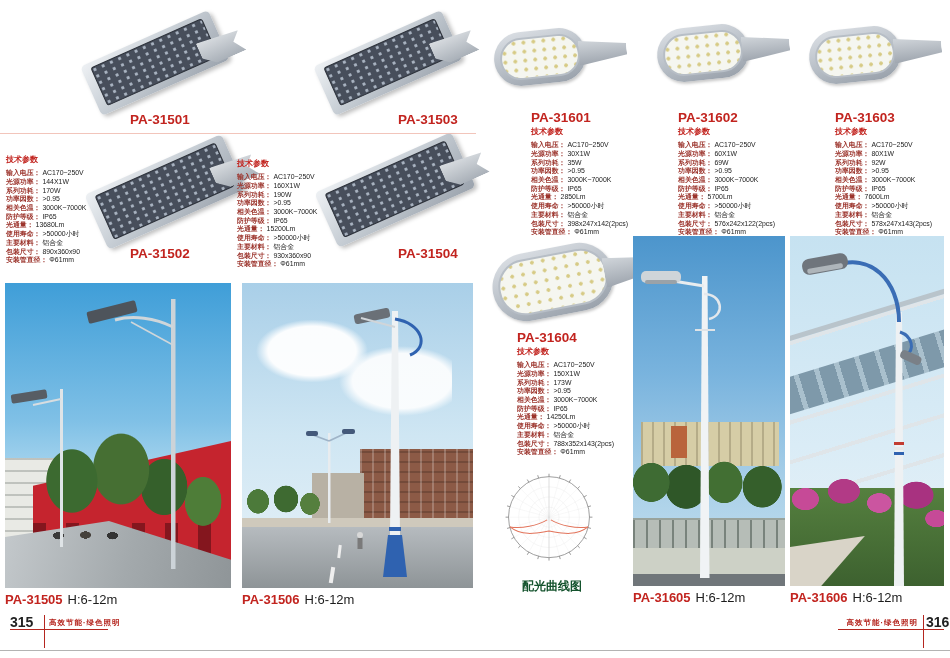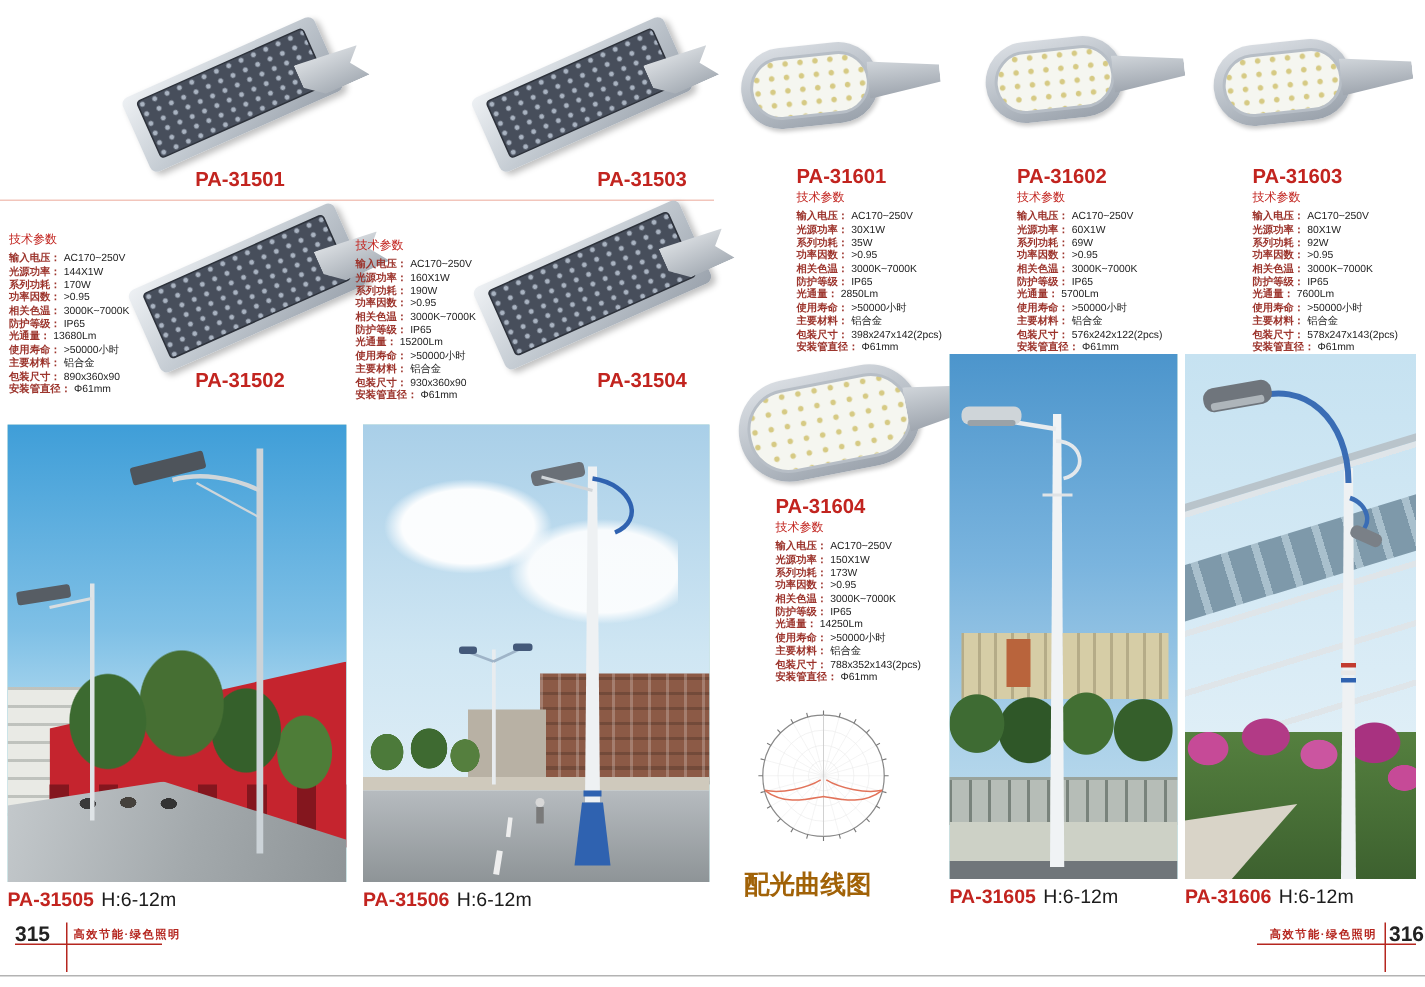--- a/index.html
+++ b/index.html
@@ -6,21 +6,21 @@
   #stage{position:relative;width:950px;height:658px;background:#fff;overflow:hidden;
          font-family:"Liberation Sans","DejaVu Sans",sans-serif;}
   .abs{position:absolute;}
   
   .prod-title{position:absolute;font-size:13.5px;font-weight:700;color:#c2241f;text-align:center;}
   .prod-title-inline{font-size:13.5px;font-weight:700;color:#c2241f;margin-bottom:3px;}
   .photo-label{position:absolute;font-size:13px;color:#1c1c1c;white-space:nowrap;}
   .photo-label .red{color:#c2241f;font-weight:700;margin-right:5px;}
   
   .spec{font-size:6.9px;line-height:8.7px;}
-  .spec .spec-header{color:#c2241f;font-weight:400;font-size:8px;margin-bottom:4.5px;}
+  .spec .spec-header{color:#c2241f;font-weight:700;font-size:8px;margin-bottom:4.5px;}
   .spec-row{display:flex;white-space:nowrap;}
   .spec-label{color:#9c342c;font-weight:700;}
   .spec-value{color:#222;margin-left:2px;}
   .spec-abs{position:absolute;width:130px;}
   .prod-block{position:absolute;width:140px;}
   
   .flat-lamp{position:absolute;width:140px;height:54px;transform:rotate(-24deg);}
   .flat-lamp.big{width:150px;height:60px;}
   .fl-body{position:absolute;inset:0;border-radius:5px;
      background:linear-gradient(155deg,#eef1f4 0%,#c6cdd4 45%,#9ba3ad 100%);
@@ -52,22 +52,22 @@
   .ph{position:absolute;}
   .rule{position:absolute;background:#f2c5bb;height:1px;}
   .bottom-rule{position:absolute;background:#b3b3b3;height:1px;left:0;right:0;top:650px;}
   
   .f-num{position:absolute;font-size:14px;font-weight:700;color:#222;}
   .f-slogan{position:absolute;font-size:7.5px;font-weight:700;color:#b5261f;letter-spacing:1px;}
   .f-underline{position:absolute;height:1px;background:#b5261f;}
   .f-vline{position:absolute;width:1px;background:#b5261f;}
   
   #polar-wrap{position:absolute;left:503px;top:467px;width:92px;height:104px;}
-  .chart-caption{position:absolute;left:496px;top:578px;width:112px;
-     font-size:17px;font-weight:700;color:#a16207;}
+  .chart-caption{position:absolute;left:496px;top:578px;width:112px;text-align:center;
+     font-size:12px;font-weight:700;color:#14532d;}
 </style>
 </head>
 <body>
 
 <div id="stage">
 
   <div class="abs" style="left:0;top:0;width:475px;height:658px;">
 
     <div class="flat-lamp" style="left:85px;top:36px;">
       <div class="fl-body"></div>

